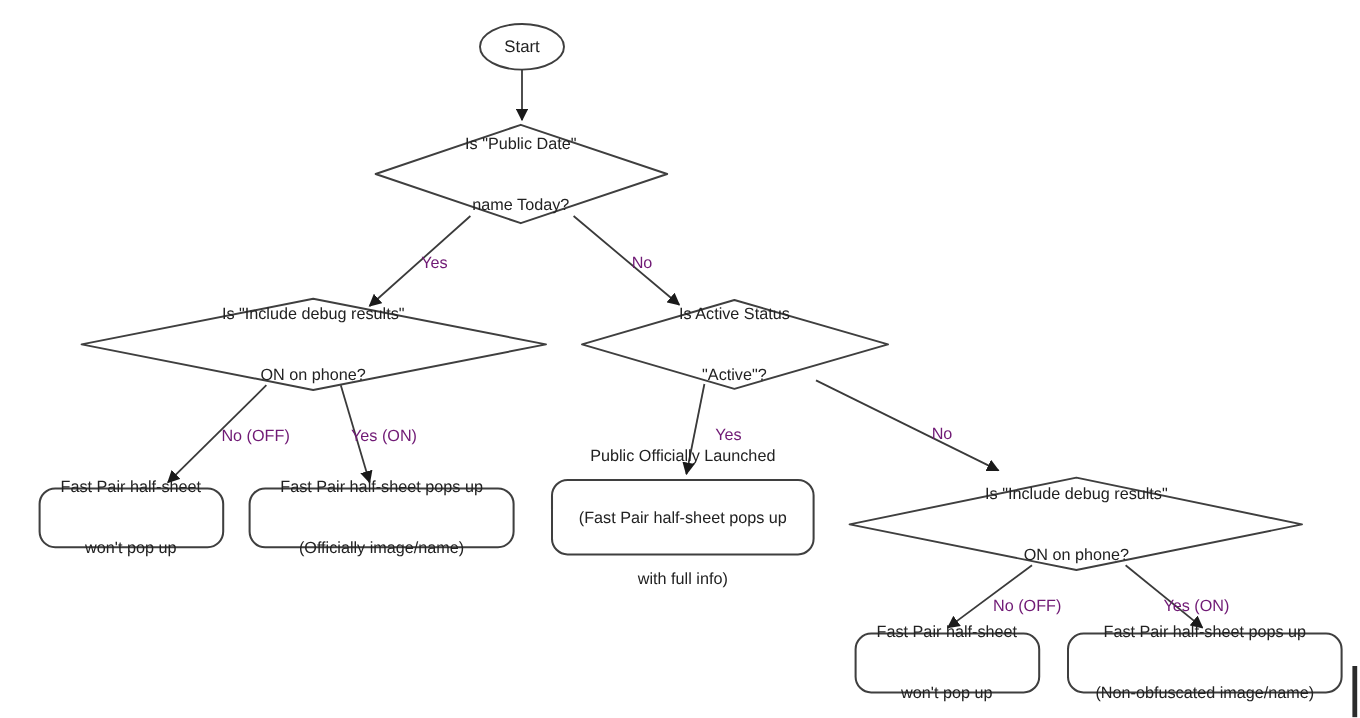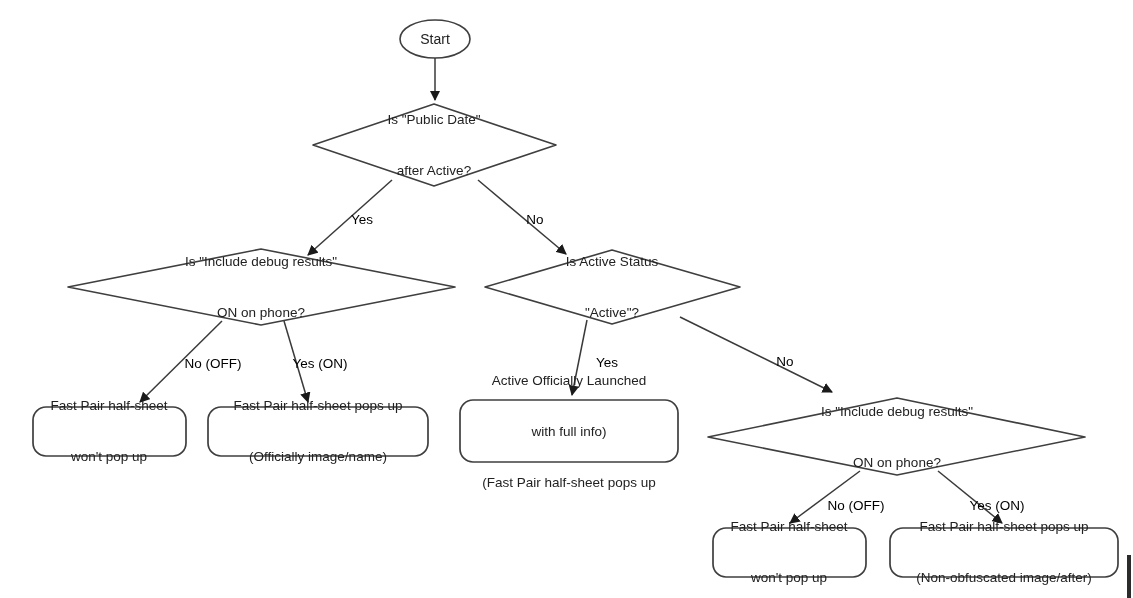--- a/index.html
+++ b/index.html
@@ -53,21 +53,21 @@
     line-height: 17px;
     white-space: pre;
     pointer-events: none;
     transform: translate(-50%, -50%);
   }
   .node-text.start-label {
     font-size: 14px;
   }
   .edge-label {
     position: absolute;
-    color: #000000;
+    color: #701a75;
     font-family: "Liberation Sans", sans-serif;
     font-size: 13.5px;
     line-height: 15px;
     white-space: pre;
     pointer-events: none;
     transform: translate(-50%, -50%);
   }
   .right-edge-artifact {
     position: absolute;
     background: #2b2b2b;
@@ -121,21 +121,21 @@
 
     <line x1="860" y1="471" x2="790" y2="523" class="edge-line" marker-end="url(#arrow)"></line>
 
     <line x1="938" y1="471" x2="1002" y2="523" class="edge-line" marker-end="url(#arrow)"></line>
   </svg>
 
   <div class="node-text start-label" style="left:435px; top:39px;">Start</div>
 
   <div class="node-text" style="left:434px; top:145px;">
     <div>Is "Public Date"</div>
-    <div>after Active?</div>
+    <div>name Today?</div>
   </div>
 
   <div class="node-text" style="left:261px; top:287px;">
     <div>Is "Include debug results"</div>
     <div>ON on phone?</div>
   </div>
 
   <div class="node-text" style="left:612px; top:287px;">
     <div>Is Active Status</div>
     <div>"Active"?</div>
@@ -150,33 +150,33 @@
     <div>Fast Pair half-sheet</div>
     <div>won't pop up</div>
   </div>
 
   <div class="node-text" style="left:318px; top:431px;">
     <div>Fast Pair half-sheet pops up</div>
     <div>(Officially image/name)</div>
   </div>
 
   <div class="node-text" style="left:569px; top:431px;">
-    <div>Active Officially Launched</div>
+    <div>Public Officially Launched</div>
+    <div>(Fast Pair half-sheet pops up</div>
     <div>with full info)</div>
-    <div>(Fast Pair half-sheet pops up</div>
   </div>
 
   <div class="node-text" style="left:789px; top:552px;">
     <div>Fast Pair half-sheet</div>
     <div>won't pop up</div>
   </div>
 
   <div class="node-text" style="left:1004px; top:552px;">
     <div>Fast Pair half-sheet pops up</div>
-    <div>(Non-obfuscated image/after)</div>
+    <div>(Non-obfuscated image/name)</div>
   </div>
 
   <div class="edge-label" style="left:362px; top:219px;">Yes</div>
   <div class="edge-label" style="left:535px; top:219px;">No</div>
   <div class="edge-label" style="left:213px; top:363px;">No (OFF)</div>
   <div class="edge-label" style="left:320px; top:363px;">Yes (ON)</div>
   <div class="edge-label" style="left:607px; top:362px;">Yes</div>
   <div class="edge-label" style="left:785px; top:361px;">No</div>
   <div class="edge-label" style="left:856px; top:505px;">No (OFF)</div>
   <div class="edge-label" style="left:997px; top:505px;">Yes (ON)</div>

